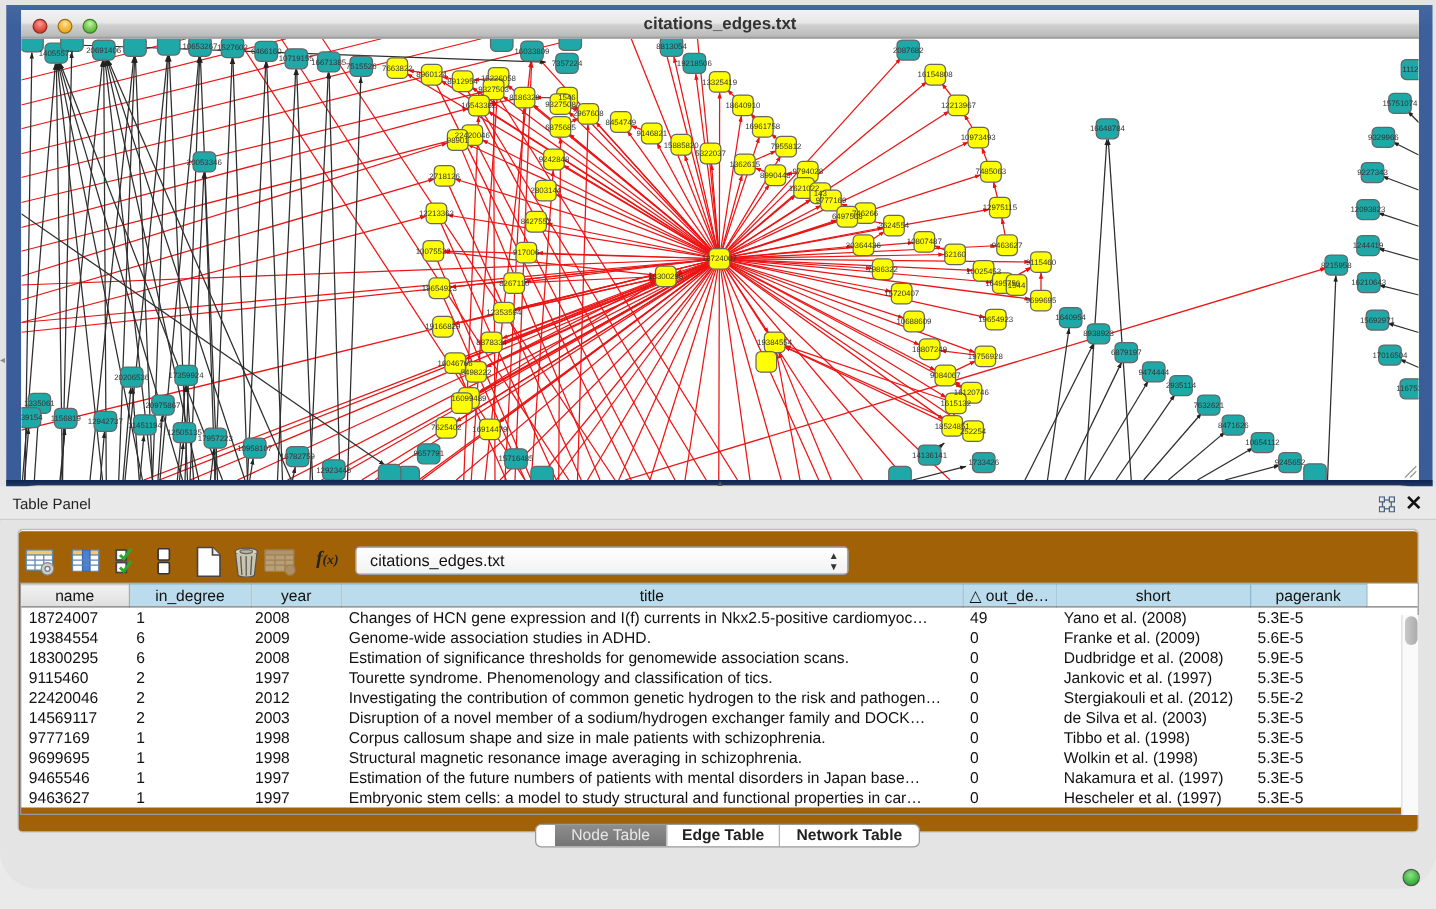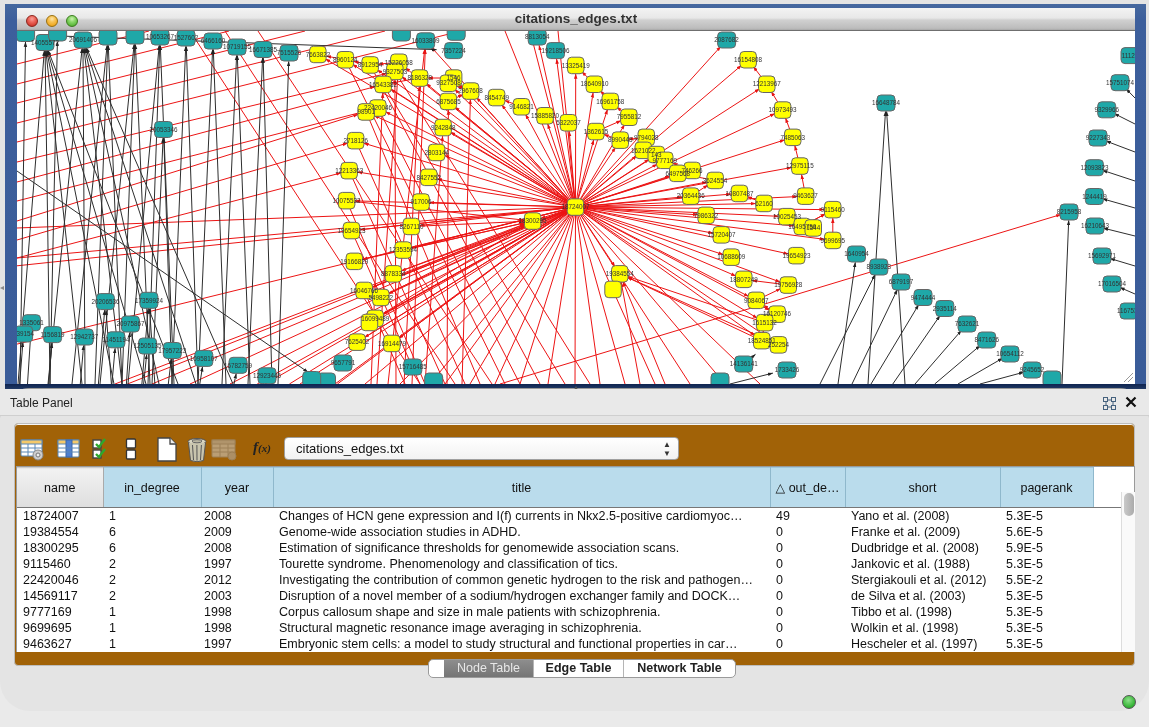--- a/index.html
+++ b/index.html
@@ -26,21 +26,21 @@
 .panel-splitter { position:absolute; left:570px; top:-4px; width:12px; height:6px; font-size:7px; color:#555; text-align:center; line-height:5px;}
 .panel-title { position:absolute; left:0; top:0; width:1149px; height:27px; background:#e9e9e9; border-bottom:1px solid #cfcfcf; }
 .panel-title span { position:absolute; left:10px; top:7px; font-size:12px; color:#222; }
 .pt-ic1 { position:absolute; left:1103px; top:8px; width:13px; height:13px; }
 .toolbox { position:absolute; left:14px; top:34px; width:1121px; height:243px; background:#a16207; border:1px solid #bdbdbd; border-radius:4px; box-shadow:inset 0 1px 0 #f5f5f5; }
 .icon { position:absolute; top:13px; }
 .dropdown { position:absolute; left:269px; top:13px; width:395px; height:23px; background:linear-gradient(180deg,#ffffff,#f2f2f2); border:1px solid #9f9f9f; border-radius:4px; font-size:13px; color:#111; line-height:21px; padding-left:11px; }
 .dd-ar { position:absolute; right:7px; top:2px; font-size:8px; color:#333; line-height:9px; text-align:center; }
 
 table.tbl { position:absolute; left:2px; top:43px; width:1117px; border-collapse:collapse; table-layout:fixed; background:#fff; font-size:12.5px; color:#111; }
-table.tbl th { height:40px; font-weight:normal; font-size:12.5px; text-align:center; background:#badcec; border-right:1px solid #8fb8cc; border-bottom:1px solid #777; border-top:1px solid #9ec7da; padding:0; white-space:nowrap; overflow:hidden; }
+table.tbl th { height:18px; font-weight:normal; font-size:12.5px; text-align:center; background:#badcec; border-right:1px solid #8fb8cc; border-bottom:1px solid #777; border-top:1px solid #9ec7da; padding:0; white-space:nowrap; overflow:hidden; }
 table.tbl th.h0 { background:linear-gradient(180deg,#f2f2f2,#dedede); border-right:1px solid #aaa; border-top:1px solid #ccc; }
 table.tbl th.h7 { background:#fff; border-right:none; border-top:1px solid #fff; border-bottom:1px solid #777; }
 table.tbl td { height:16px; padding:0 0 0 6px; white-space:nowrap; overflow:hidden; border:none; }
 table.tbl td.c2 { padding-left:3px; }
 .tblborder { position:absolute; left:1px; top:42px; width:1119px; height:186px; border:1px solid #9a9a9a; }
 .vscroll { position:absolute; left:1106px; top:68px; width:14px; height:160px; background:#fafafa; border-left:1px solid #ddd; }
 .vthumb { position:absolute; left:2px; top:1px; width:10px; height:23px; background:linear-gradient(90deg,#c9c9c9,#ababab); border-radius:5px; }
 
 .tabs { position:absolute; left:428px; top:270px; height:19px; display:flex; border:1px solid #9a9a9a; border-radius:5px; overflow:hidden; background:#fff;padding-left:15px; }
 .tab { font-size:12.5px; font-weight:bold; color:#222; line-height:17px; text-align:center; border-right:1px solid #b5b5b5; }
@@ -734,21 +734,21 @@
             <td class="c5">Dudbridge et al. (2008)</td>
             <td class="c6">5.9E-5</td>
             <td class="c7"></td>
           </tr>
 <tr>
             <td class="c0">9115460</td>
             <td class="c1">2</td>
             <td class="c2">1997</td>
             <td class="c3">Tourette syndrome. Phenomenology and classification of tics.</td>
             <td class="c4">0</td>
-            <td class="c5">Jankovic et al. (1988)</td>
+            <td class="c5">Jankovic et al. (1997)</td>
             <td class="c6">5.3E-5</td>
             <td class="c7"></td>
           </tr>
 <tr>
             <td class="c0">22420046</td>
             <td class="c1">2</td>
             <td class="c2">2012</td>
             <td class="c3">Investigating the contribution of common genetic hydrogen to the risk and pathogen…</td>
             <td class="c4">0</td>
             <td class="c5">Stergiakouli et al. (2012)</td>
@@ -775,20 +775,30 @@
             <td class="c6">5.3E-5</td>
             <td class="c7"></td>
           </tr>
 <tr>
             <td class="c0">9699695</td>
             <td class="c1">1</td>
             <td class="c2">1998</td>
             <td class="c3">Structural magnetic resonance image averaging in schizophrenia.</td>
             <td class="c4">0</td>
             <td class="c5">Wolkin et al. (1998)</td>
+            <td class="c6">5.3E-5</td>
+            <td class="c7"></td>
+          </tr>
+<tr>
+            <td class="c0">9465546</td>
+            <td class="c1">1</td>
+            <td class="c2">1997</td>
+            <td class="c3">Estimation of the future numbers of patients with mental disorders in Japan base…</td>
+            <td class="c4">0</td>
+            <td class="c5">Nakamura et al. (1997)</td>
             <td class="c6">5.3E-5</td>
             <td class="c7"></td>
           </tr>
 <tr>
             <td class="c0">9463627</td>
             <td class="c1">1</td>
             <td class="c2">1997</td>
             <td class="c3">Embryonic stem cells: a model to study structural and functional properties in car…</td>
             <td class="c4">0</td>
             <td class="c5">Hescheler et al. (1997)</td>

